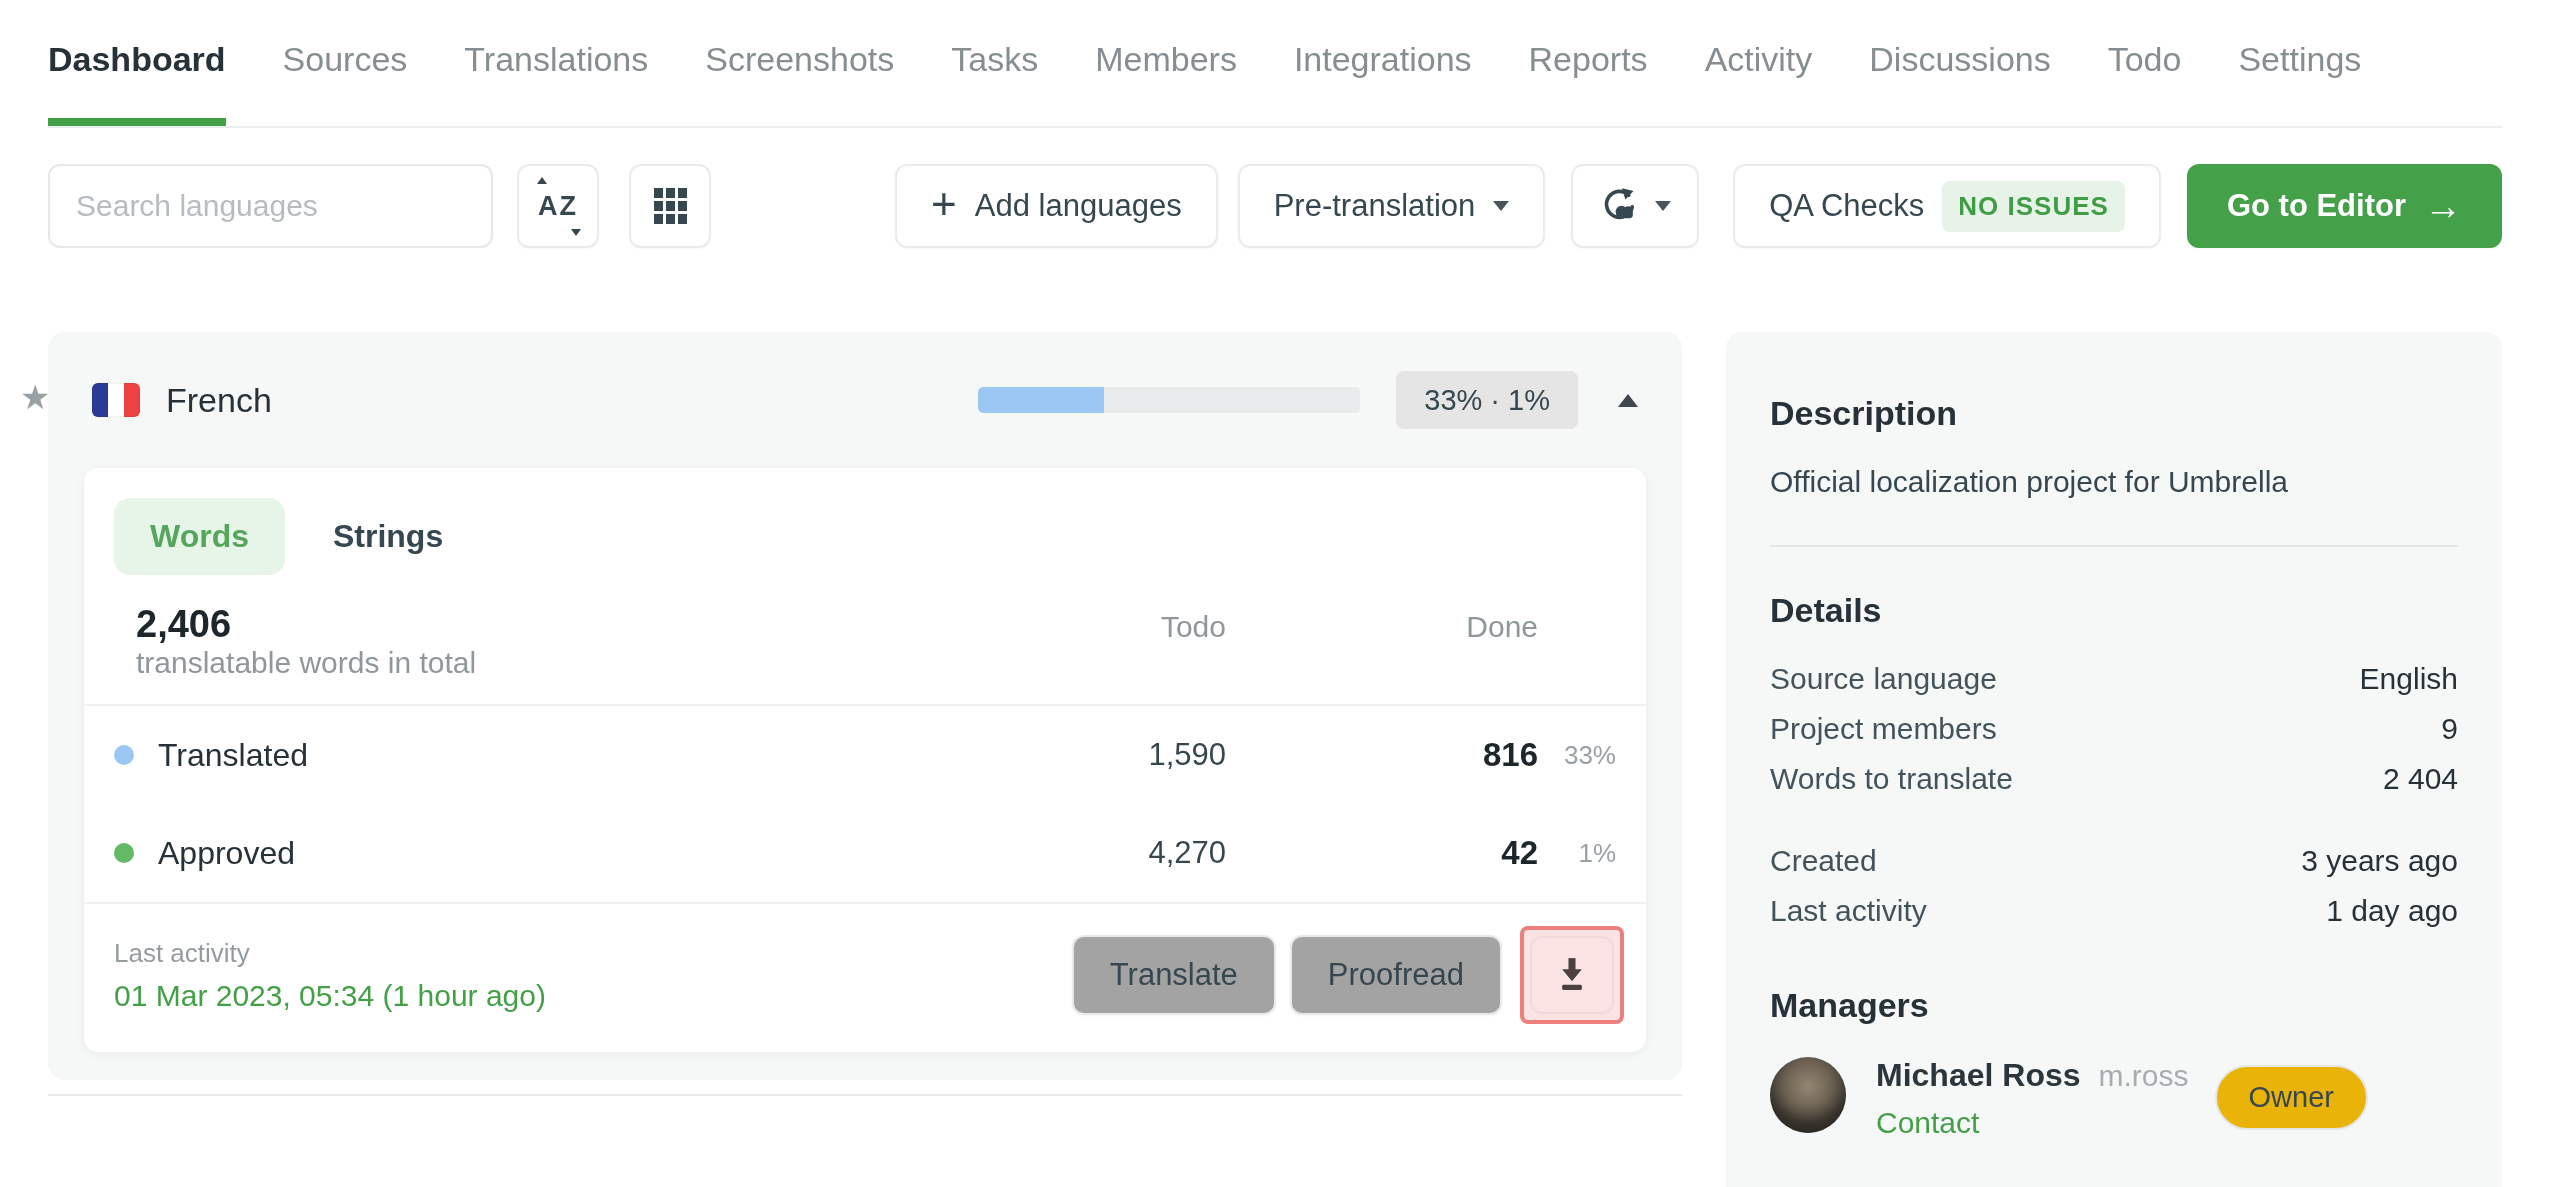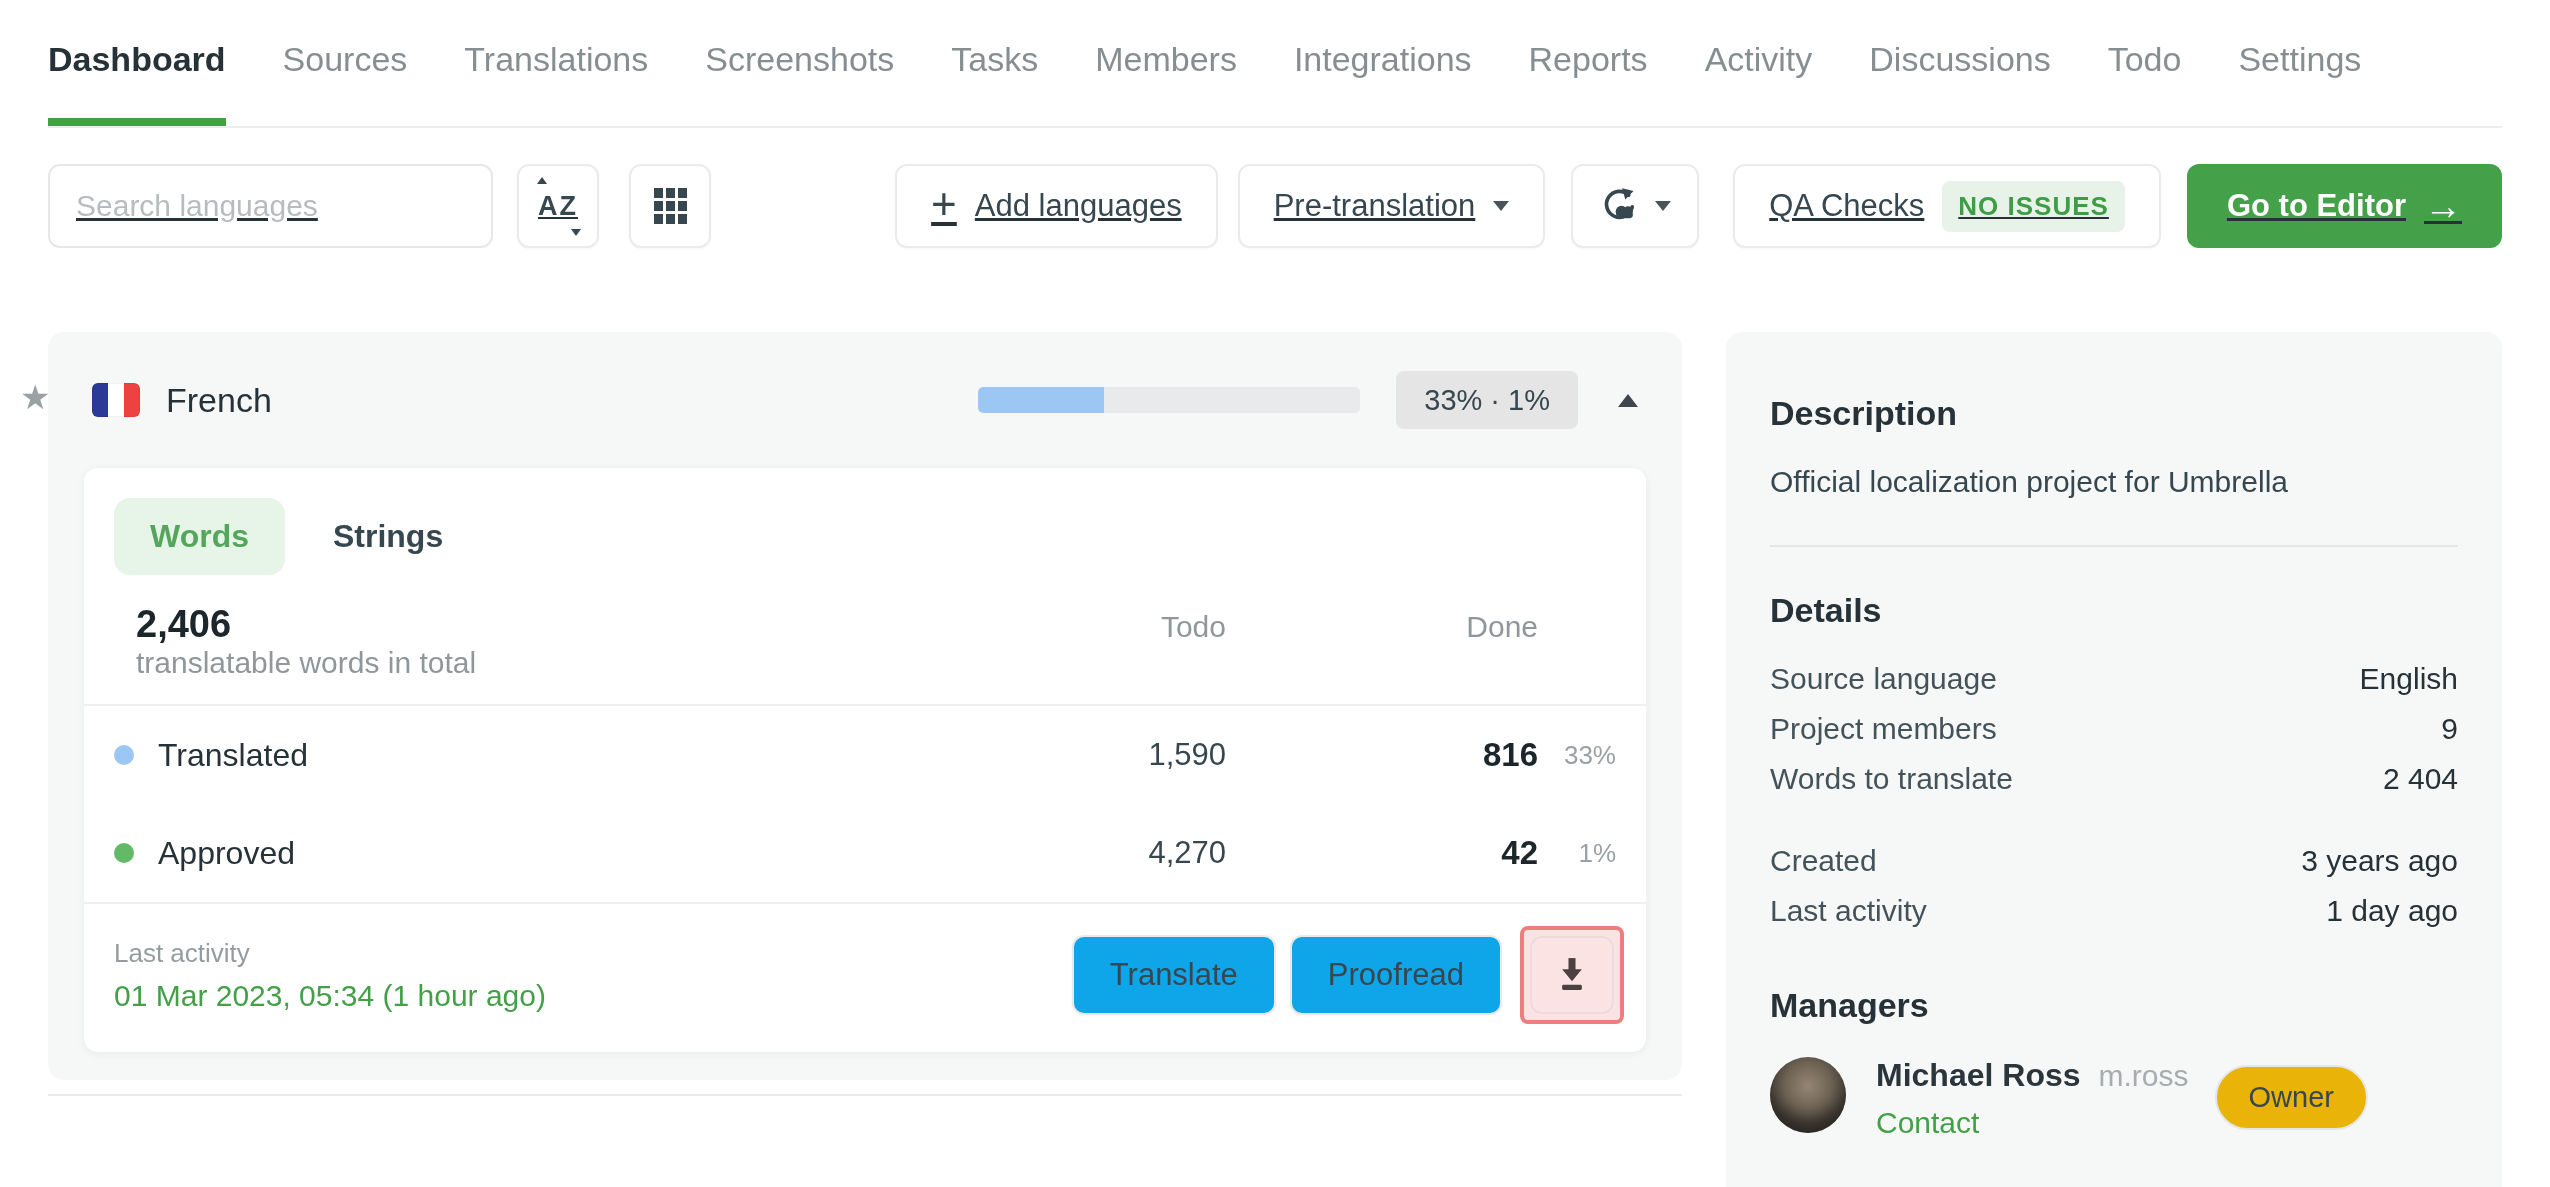--- a/index.html
+++ b/index.html
@@ -5,21 +5,21 @@
   * { margin:0; padding:0; box-sizing:border-box; }
   body { font-family:"Liberation Sans", sans-serif; background:#ffffff; }
   .screen { position:relative; width:2550px; height:1187px; background:#ffffff; overflow:hidden; color:#263238; }
 
   
   .nav { margin:0 48px; height:128px; display:flex; gap:57px; border-bottom:2px solid #ecedee; }
   .nav-item { display:flex; align-items:center; font-size:34px; color:#878e91; border-bottom:8px solid transparent; cursor:pointer; white-space:nowrap; }
   .nav-item.active { color:#263238; font-weight:600; border-bottom-color:#43a047; }
 
   
-  .toolbar { margin:36px 48px 0; height:84px; display:flex; align-items:center;text-decoration:underline; }
+  .toolbar { margin:36px 48px 0; height:84px; display:flex; align-items:center; }
   .search { width:445px; height:84px; border:2px solid #e5e7e8; border-radius:12px; padding:0 26px; font-size:30px; color:#37474f; background:#fff; outline:none; font-family:inherit; }
   .search::placeholder { color:#b6bcbf; }
   .icon-btn { height:84px; width:82px; border:2px solid #e9ebec; border-radius:12px; background:#fff; display:flex; align-items:center; justify-content:center; box-shadow:0 1px 2px rgba(0,0,0,.03); cursor:pointer; }
   .btn { height:84px; border:2px solid #e9ebec; border-radius:12px; background:#fff; font-size:31px; color:#37474f; display:flex; align-items:center; gap:18px; padding:0 34px; box-shadow:0 1px 2px rgba(0,0,0,.03); cursor:pointer; white-space:nowrap; }
   .btn-editor { background:#45a149; border-color:#45a149; color:#fff; font-weight:600; padding:0 38px; }
   .plus { font-size:44px; font-weight:300; line-height:1; margin-top:-4px; color:#37474f; }
   .caret { width:0; height:0; border-left:8px solid transparent; border-right:8px solid transparent; border-top:10px solid #4a555b; }
   .qa-badge { background:#e7f3e8; color:#3f9d45; font-weight:700; font-size:26px; letter-spacing:1px; border-radius:8px; padding:10px 16px; }
   .go-arrow { font-size:38px; line-height:1; }
 
@@ -61,21 +61,21 @@
   .row-label { display:flex; align-items:center; font-size:32px; color:#263238; }
   .dot { width:20px; height:20px; border-radius:50%; margin-right:24px; }
   .todo { text-align:right; font-size:31px; color:#37474f; }
   .done { text-align:right; font-size:33px; font-weight:700; color:#1d262b; }
   .pct { text-align:right; font-size:26px; color:#9aa1a5; }
 
   .card-footer { display:flex; align-items:center; padding:22px 22px 28px 30px; }
   .la-label { font-size:26px; color:#959c9f; }
   .la-value { font-size:30px; color:#43a047; margin-top:10px; cursor:pointer; }
   .actions { margin-left:auto; display:flex; align-items:center; gap:14px; }
-  .action-btn { height:80px; padding:0 36px; background:#0ea5e9; border:2px solid #e7e9ea; border-radius:12px; font-size:31px; color:#37474f; box-shadow:0 1px 3px rgba(0,0,0,.04); display:flex; align-items:center; cursor:pointer; }
+  .action-btn { height:80px; padding:0 36px; background:#a3a3a3; border:2px solid #e7e9ea; border-radius:12px; font-size:31px; color:#37474f; box-shadow:0 1px 3px rgba(0,0,0,.04); display:flex; align-items:center; cursor:pointer; }
   .dl-highlight { border:4px solid #ee7e7e; background:#fbe3e3; border-radius:8px; padding:6px; margin-left:4px; }
   .dl-btn { width:84px; height:78px; border:2px solid #efd9da; border-radius:12px; display:flex; align-items:center; justify-content:center; background:transparent; cursor:pointer; }
 
   .list-divider { margin-top:14px; border-top:2px solid #e8eaeb; }
 
   
   .sidebar { width:776px; background:#f6f7f7; border-radius:16px; padding:62px 44px 60px; height:920px; }
   .side-h { font-size:34px; font-weight:700; color:#263238; margin-bottom:32px; }
   .side-text { font-size:30px; color:#37474f; }
   .side-hr { border-top:2px solid #e3e5e6; margin:46px 0 44px; }

